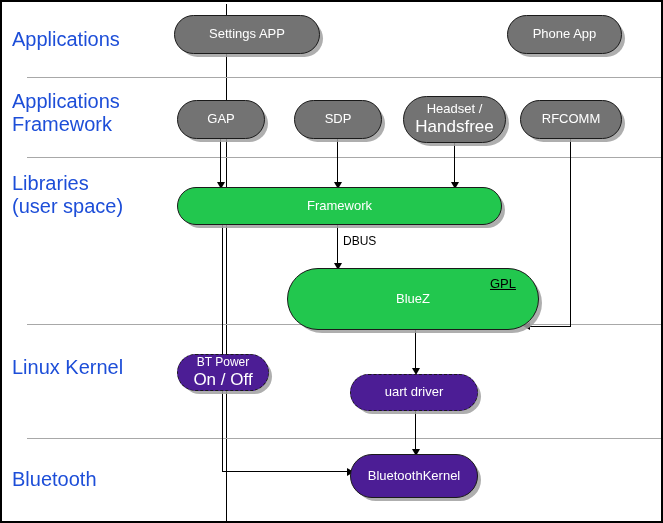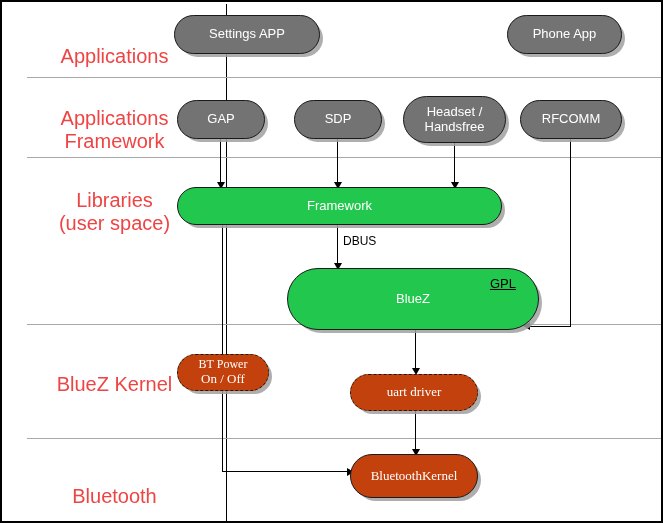--- a/index.html
+++ b/index.html
@@ -15,27 +15,26 @@
     width: 663px;
     height: 523px;
     background: #ffffff;
     border: 2px solid #000000;
     box-sizing: border-box;
     overflow: hidden;
   }
   
   .band-label {
     position: absolute;
-    color: #ef4444;
+    color: #1d4ed8;
     font-size: 20px;
     line-height: 1.15;
-    text-align: center;
+    text-align: left;
     white-space: pre-line;
     user-select: none;
-    margin-top: 17px;
   }
   
   .divider {
     position: absolute;
     height: 1px;
     background: #a8a8a8;
   }
   
   .vline-frame {
     position: absolute;
@@ -51,24 +50,24 @@
     justify-content: center;
     text-align: center;
     color: #ffffff;
     border-radius: 999px;
     border: 1px solid #1a1a1a;
     box-shadow: 4px 4px 0 -1px rgba(160,160,160,0.85);
     z-index: 5;
     line-height: 1.15;
   }
   .node .lbl-main { display: block; }
-  .node .lbl-sub  { display: block; font-size: 13px; }
+  .node .lbl-sub  { display: block; font-size: 17px; }
   .node-blue  { background: #737373; font-size: 13px; }
   .node-green { background: #22c74e; font-size: 13px; }
-  .node-red   { background: #c2410c; font-size: 12px; font-family: Liberation Serif, serif; }
+  .node-red   { background: #4c1d95; font-size: 12px; }
   .node-dashed { border: 1px dashed #1a1a1a; }
   
   .corner-tag {
     position: absolute;
     color: #000000;
     font-size: 13px;
     z-index: 6;
     text-decoration: underline;
   }
   
@@ -121,21 +120,21 @@
   <div class="divider" style="left:25px; top:75px; width:634px;"></div>
   <div class="divider" style="left:25px; top:155px; width:634px;"></div>
   <div class="divider" style="left:25px; top:322px; width:634px;"></div>
   <div class="divider" style="left:25px; top:436px; width:634px;"></div>
 
   <div class="band-label" style="left:10px; top:26px; width:205px;">Applications</div>
   <div class="band-label" style="left:10px; top:88px; width:205px;">Applications
 Framework</div>
   <div class="band-label" style="left:10px; top:170px; width:205px;">Libraries
 (user space)</div>
-  <div class="band-label" style="left:10px; top:354px; width:205px;">BlueZ Kernel</div>
+  <div class="band-label" style="left:10px; top:354px; width:205px;">Linux Kernel</div>
   <div class="band-label" style="left:10px; top:466px; width:205px;">Bluetooth</div>
 
   <div class="conn conn-v" style="left:218px; top:137px; height:48px;"></div>
   <div class="arrow-down" style="left:215px; top:180px;"></div>
 
   <div class="conn conn-v" style="left:335px; top:137px; height:48px;"></div>
   <div class="arrow-down" style="left:332px; top:180px;"></div>
 
   <div class="conn conn-v" style="left:452px; top:141px; height:44px;"></div>
   <div class="arrow-down" style="left:449px; top:180px;"></div>

